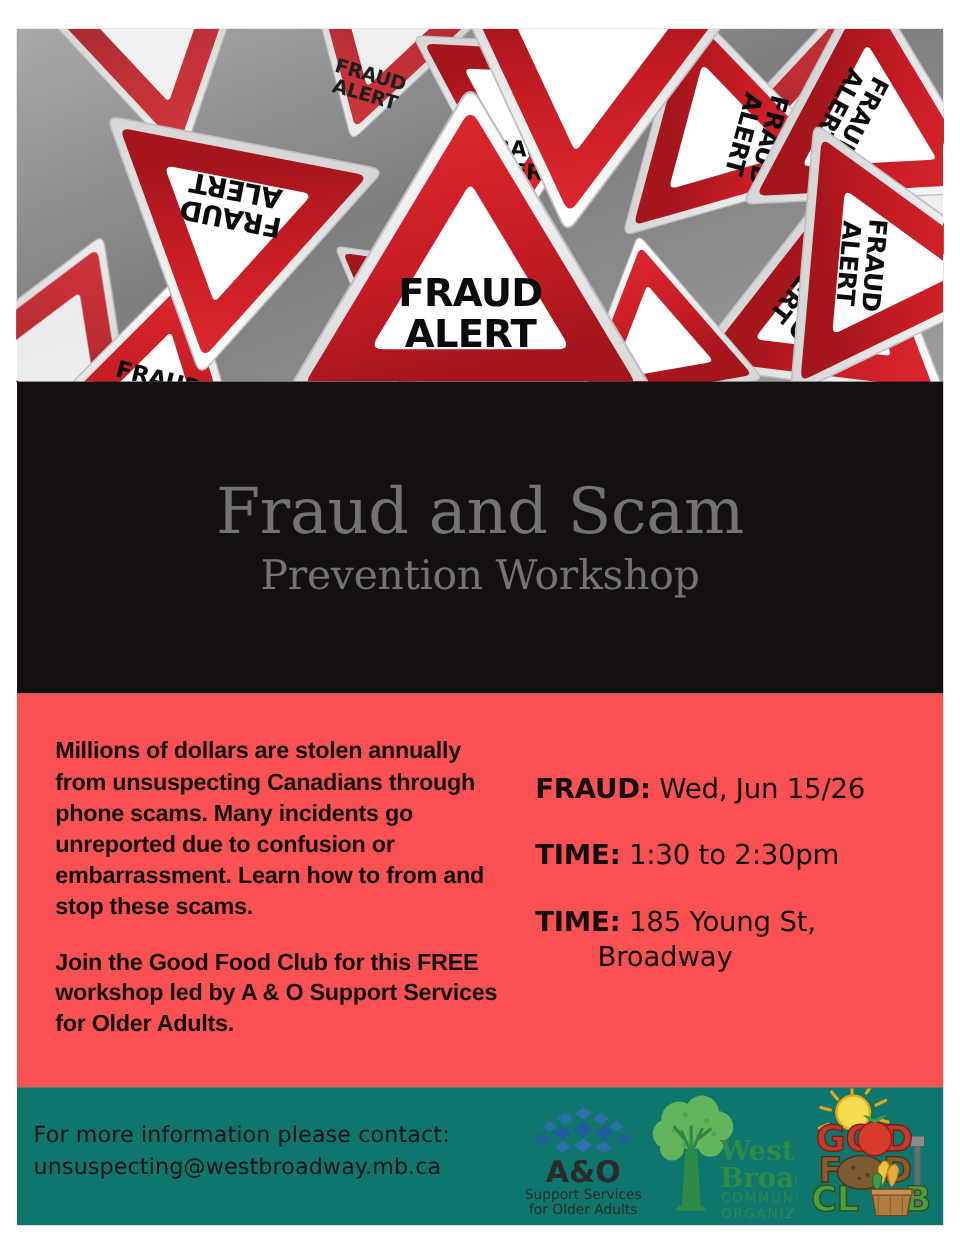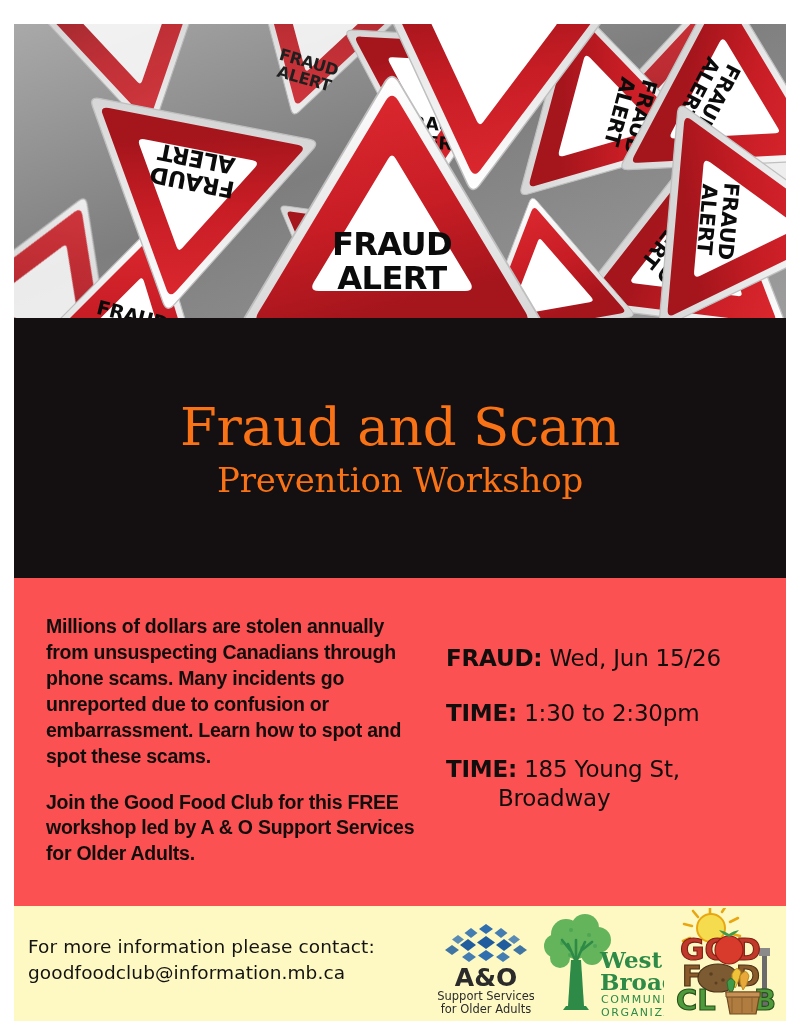--- a/index.html
+++ b/index.html
@@ -43,21 +43,21 @@
     width: 772px;
     height: 260px;
     background: #141011;
     display: flex;
     flex-direction: column;
     align-items: center;
     justify-content: center;
   }
   .title-line {
     font-family: "DejaVu Serif", serif;
-    color: #f97316;
+    color: #737373;
     font-size: 53px;
     line-height: 1.22;
     letter-spacing: -0.2px;
     white-space: nowrap;
     font-weight: 400;
     text-align: center;
   }
   .title-line.l2 { font-size: 34px; }
 
   
@@ -110,21 +110,21 @@
     margin-left: 52px;
   }
 
   
   #footer {
     position: absolute;
     left: 14px;
     top: 906px;
     width: 772px;
     height: 115px;
-    background: #fef9c3;
+    background: #0f766e;
     text-decoration: underline;
   }
   #contact {
     position: absolute;
     left: 14px;
     top: 28px;
     width: 420px;
   }
   .contact-line {
     font-family: "DejaVu Sans", sans-serif;
@@ -280,21 +280,21 @@
   </div>
 
   <div id="title-band">
     <div class="title-line l1">Fraud and Scam</div>
     <div class="title-line l2">Prevention Workshop</div>
   </div>
 
   <div id="coral-band">
 
     <div id="body-col">
-      <p class="body-para">Millions of dollars are stolen annually from unsuspecting Canadians through phone scams. Many incidents go unreported due to confusion or embarrassment. Learn how to spot and spot these scams.</p>
+      <p class="body-para">Millions of dollars are stolen annually from unsuspecting Canadians through phone scams. Many incidents go unreported due to confusion or embarrassment. Learn how to from and stop these scams.</p>
       <p class="body-para">Join the Good Food Club for this FREE workshop led by A &amp; O Support Services for Older Adults.</p>
     </div>
 
     <div id="details-col">
       <div class="detail-row">
         <span class="detail-label">FRAUD:</span>
         <span class="detail-value">Wed, Jun 15/26</span>
       </div>
       <div class="detail-row">
         <span class="detail-label">TIME:</span>
@@ -306,21 +306,21 @@
         <span class="detail-value2">Broadway</span>
       </div>
     </div>
 
   </div>
 
   <div id="footer">
 
     <div id="contact">
       <div class="contact-line">For more information please contact:</div>
-      <div class="contact-line">goodfoodclub@information.mb.ca</div>
+      <div class="contact-line">unsuspecting@westbroadway.mb.ca</div>
     </div>
 
     <div id="logo-row">
 
       <div class="logo-box">
         <svg width="96" height="104" viewBox="0 0 96 104" xmlns="http://www.w3.org/2000/svg">
           <g>
 
             <g fill="#2f6fb0">
 

